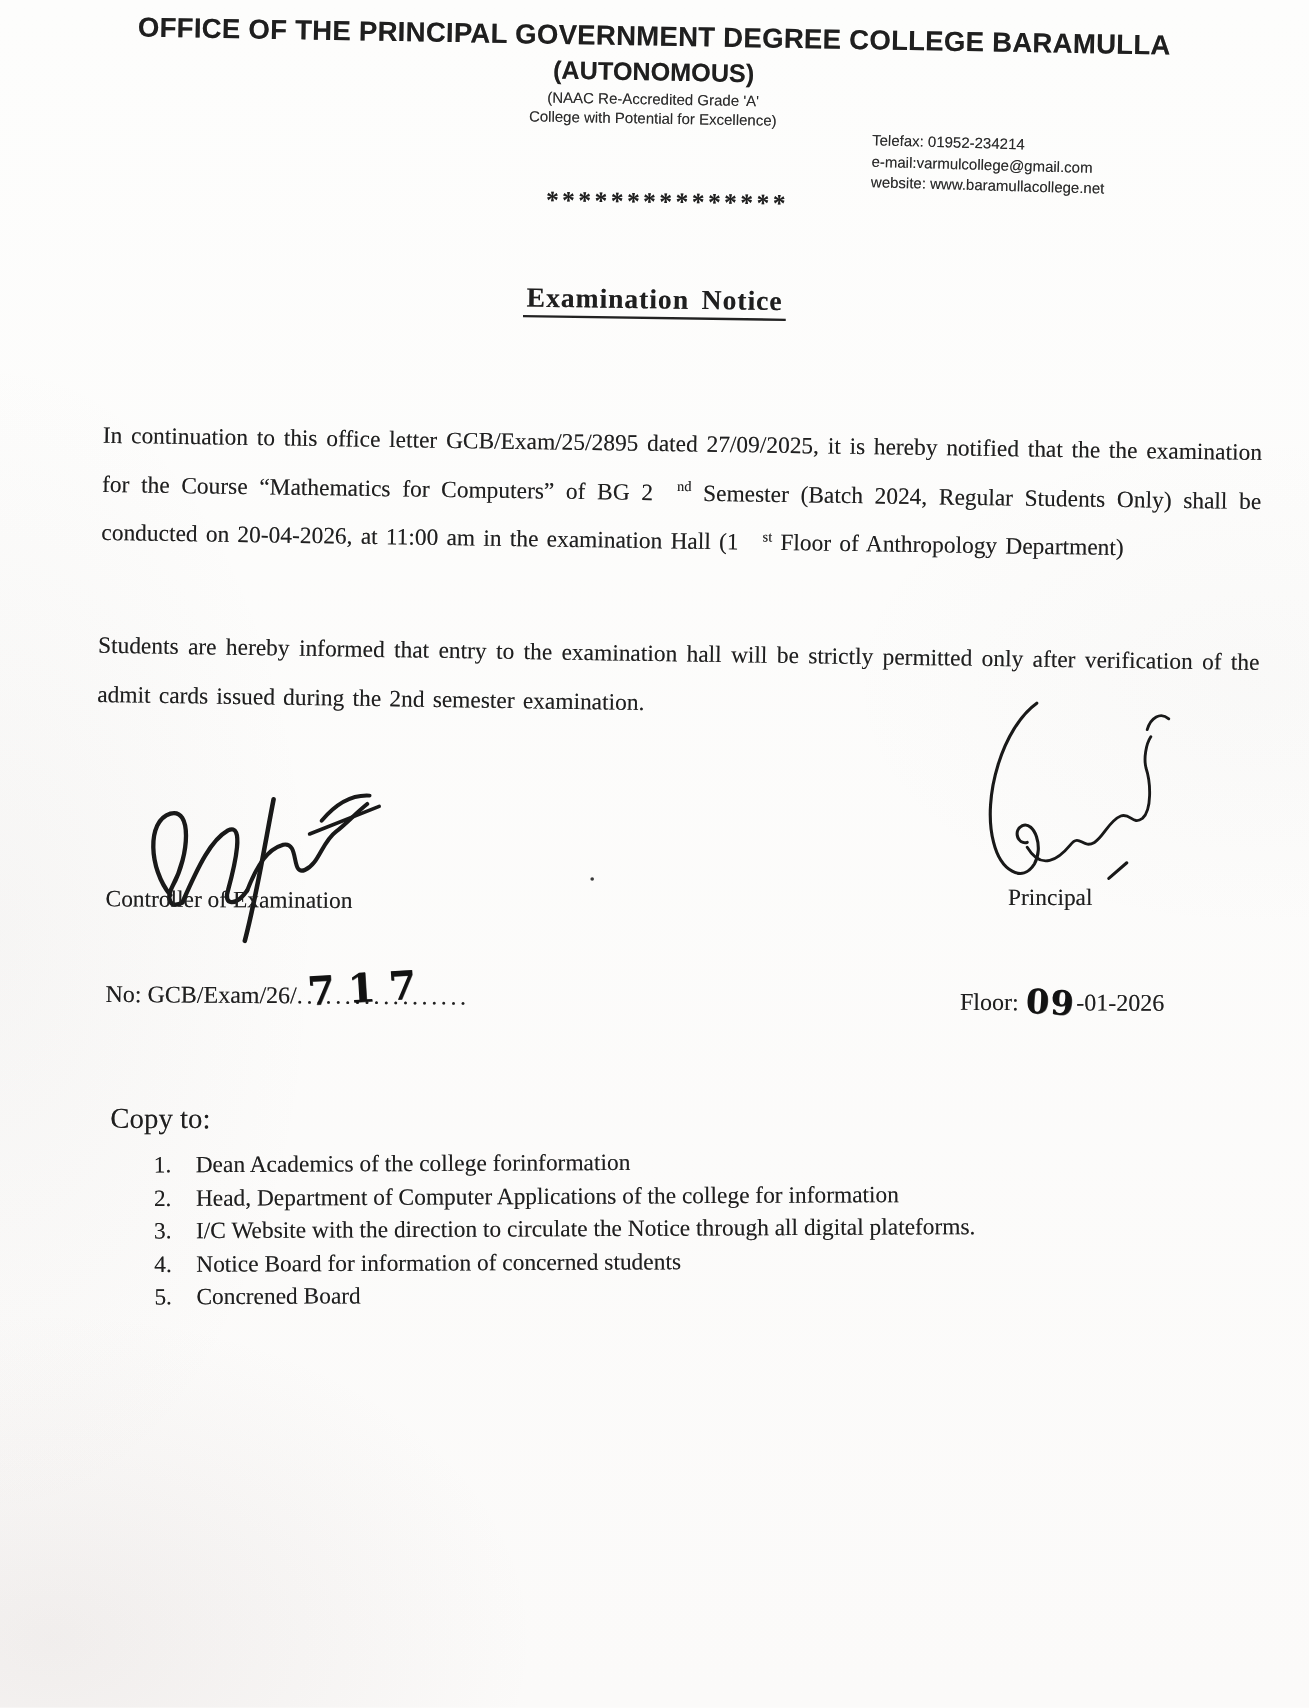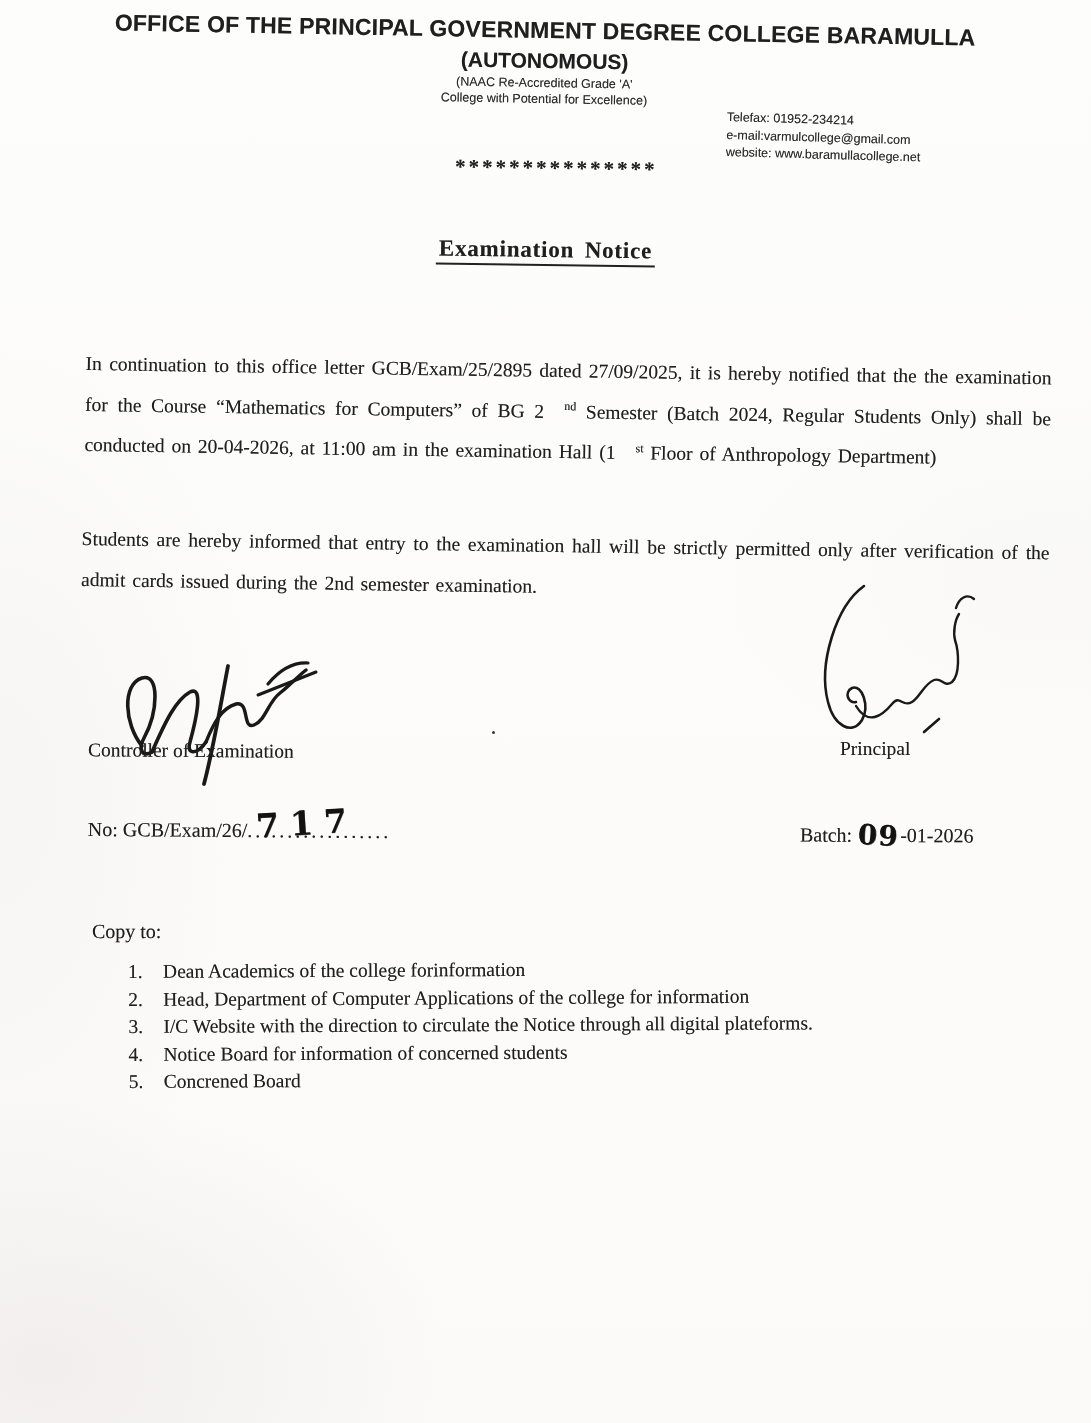--- a/index.html
+++ b/index.html
@@ -92,21 +92,21 @@
     position:absolute;left:800px;top:816px;font-size:20px;white-space:nowrap;
     transform:rotate(0.3deg);
   }
   .hw-day{
     display:inline-block;font-size:28px;letter-spacing:1px;
     transform:rotate(3deg) translateY(3px);margin:0 1px 0 6px;
   }
 
   
   .copy-heading{
-    position:absolute;left:92px;top:920px;font-size:20px;
+    position:absolute;left:92px;top:920px;font-size:24px;
     transform:rotate(0.2deg);
   }
   .copy-list{
     position:absolute;left:128px;top:958px;width:900px;
     font-size:19.5px;line-height:27.5px;
     transform:rotate(-0.3deg);transform-origin:0 0;
   }
   .copy-item{display:flex;}
   .copy-num{width:35px;flex:0 0 35px;}
 </style>
@@ -157,21 +157,21 @@
   <div class="sig-label lbl-right ink">Principal</div>
 
   <div class="ink-dot"></div>
 
   <div class="ref-line ink">
     <span>No: GCB/Exam/26/</span><span class="ref-dots">..................</span>
     <span class="hw hw-ref">717</span>
   </div>
 
   <div class="date-line ink">
-    <span>Batch:</span><span class="hw hw-day">09</span><span>-01-2026</span>
+    <span>Floor:</span><span class="hw hw-day">09</span><span>-01-2026</span>
   </div>
 
   <div class="copy-heading ink">Copy to:</div>
   <div class="copy-list ink">
     <div class="copy-item">
       <span class="copy-num">1.</span>
       <span>Dean Academics of the college forinformation</span>
     </div>
     <div class="copy-item">
       <span class="copy-num">2.</span>

